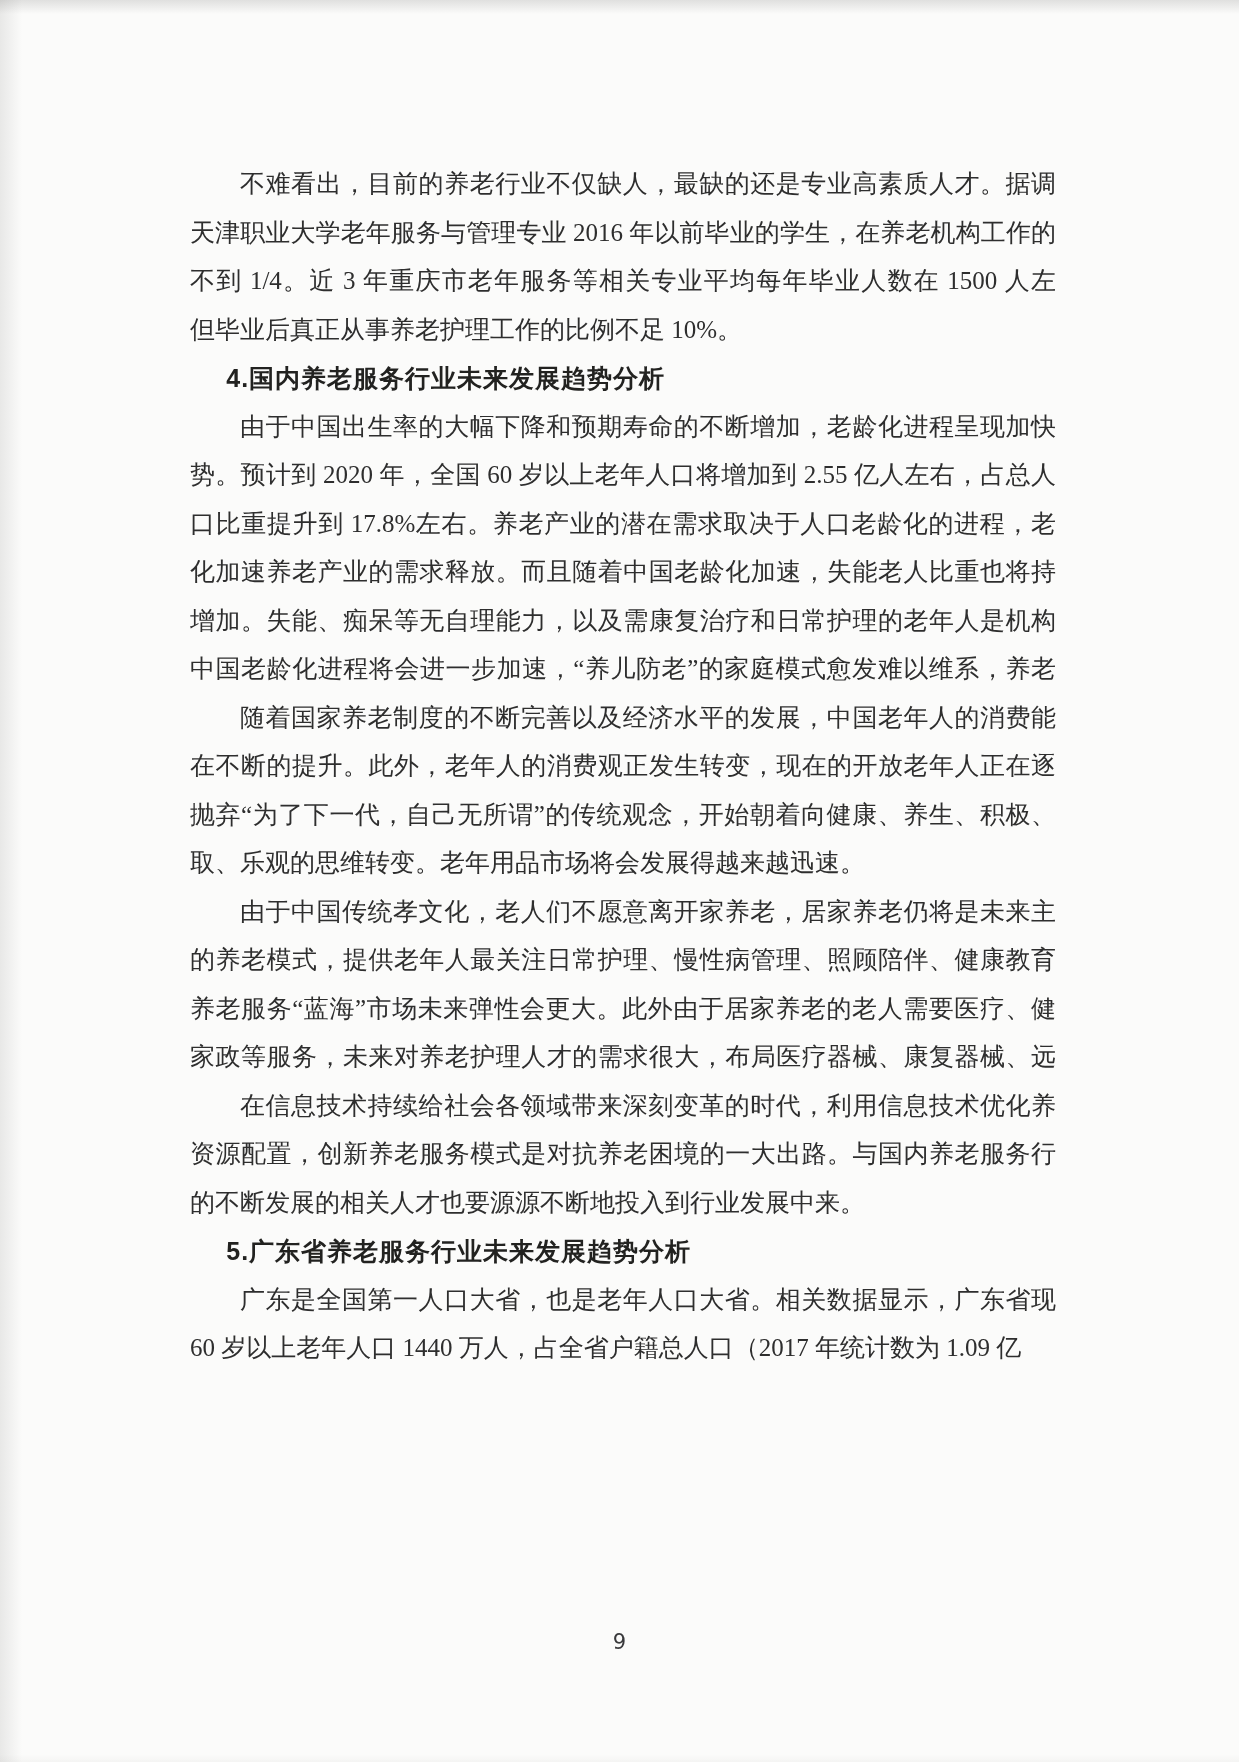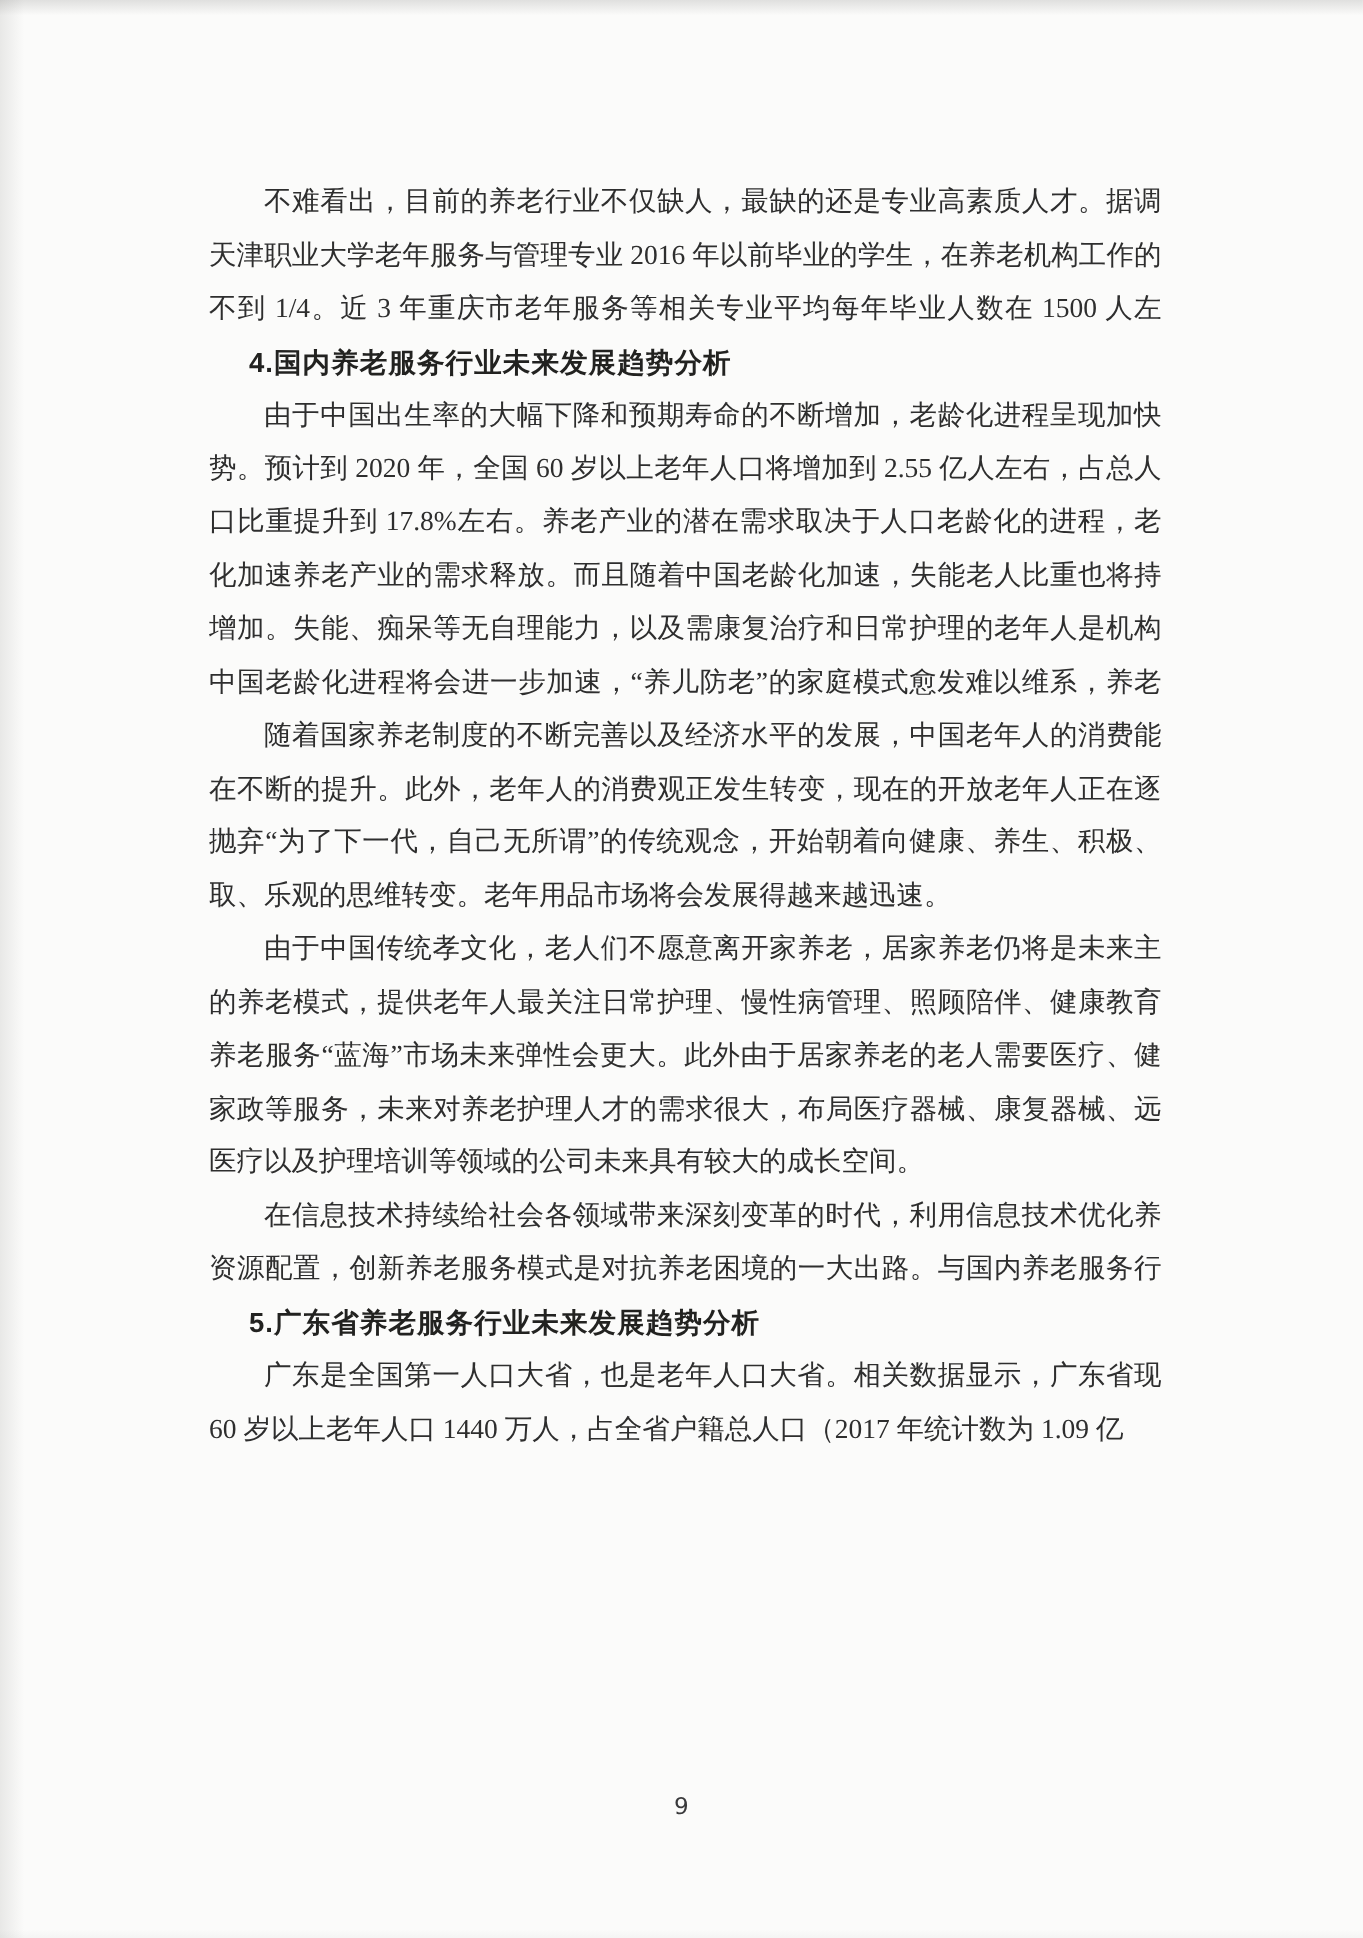--- a/index.html
+++ b/index.html
@@ -75,20 +75,21 @@
 </head>
 <body>
 
 <div class="scan-edges"></div>
 
 <div class="textblock">
     <div class="block para">
       <div class="line">不难看出，目前的养老行业不仅缺人，最缺的还是专业高素质人才。据调查，</div>
       <div class="line">天津职业大学老年服务与管理专业 2016 年以前毕业的学生，在养老机构工作的</div>
       <div class="line">不到 1/4。近 3 年重庆市老年服务等相关专业平均每年毕业人数在 1500 人左右，</div>
+      <div class="line last">但毕业后真正从事养老护理工作的比例不足 10%。</div>
     </div>
     <div class="block heading">
       <div class="line">4.国内养老服务行业未来发展趋势分析</div>
     </div>
     <div class="block para">
       <div class="line">由于中国出生率的大幅下降和预期寿命的不断增加，老龄化进程呈现加快趋</div>
       <div class="line">势。预计到 2020 年，全国 60 岁以上老年人口将增加到 2.55 亿人左右，占总人</div>
       <div class="line">口比重提升到 17.8%左右。养老产业的潜在需求取决于人口老龄化的进程，老龄</div>
       <div class="line">化加速养老产业的需求释放。而且随着中国老龄化加速，失能老人比重也将持续</div>
       <div class="line">增加。失能、痴呆等无自理能力，以及需康复治疗和日常护理的老年人是机构养</div>
@@ -98,25 +99,25 @@
       <div class="line">随着国家养老制度的不断完善以及经济水平的发展，中国老年人的消费能力</div>
       <div class="line">在不断的提升。此外，老年人的消费观正发生转变，现在的开放老年人正在逐步</div>
       <div class="line">抛弃“为了下一代，自己无所谓”的传统观念，开始朝着向健康、养生、积极、进</div>
       <div class="line last">取、乐观的思维转变。老年用品市场将会发展得越来越迅速。</div>
     </div>
     <div class="block para">
       <div class="line">由于中国传统孝文化，老人们不愿意离开家养老，居家养老仍将是未来主流</div>
       <div class="line">的养老模式，提供老年人最关注日常护理、慢性病管理、照顾陪伴、健康教育等</div>
       <div class="line">养老服务“蓝海”市场未来弹性会更大。此外由于居家养老的老人需要医疗、健康、</div>
       <div class="line">家政等服务，未来对养老护理人才的需求很大，布局医疗器械、康复器械、远程</div>
-      <div class="line last">医疗以及护理培训等领域的公司未来具有较大的成长空间。</div>
     </div>
     <div class="block para">
       <div class="line">在信息技术持续给社会各领域带来深刻变革的时代，利用信息技术优化养老</div>
       <div class="line">资源配置，创新养老服务模式是对抗养老困境的一大出路。与国内养老服务行业</div>
+      <div class="line last">的不断发展的相关人才也要源源不断地投入到行业发展中来。</div>
     </div>
     <div class="block heading">
       <div class="line">5.广东省养老服务行业未来发展趋势分析</div>
     </div>
     <div class="block para">
       <div class="line">广东是全国第一人口大省，也是老年人口大省。相关数据显示，广东省现有</div>
       <div class="line last">60 岁以上老年人口 1440 万人，占全省户籍总人口（2017 年统计数为 1.09 亿人）</div>
     </div>
   </div>
 

